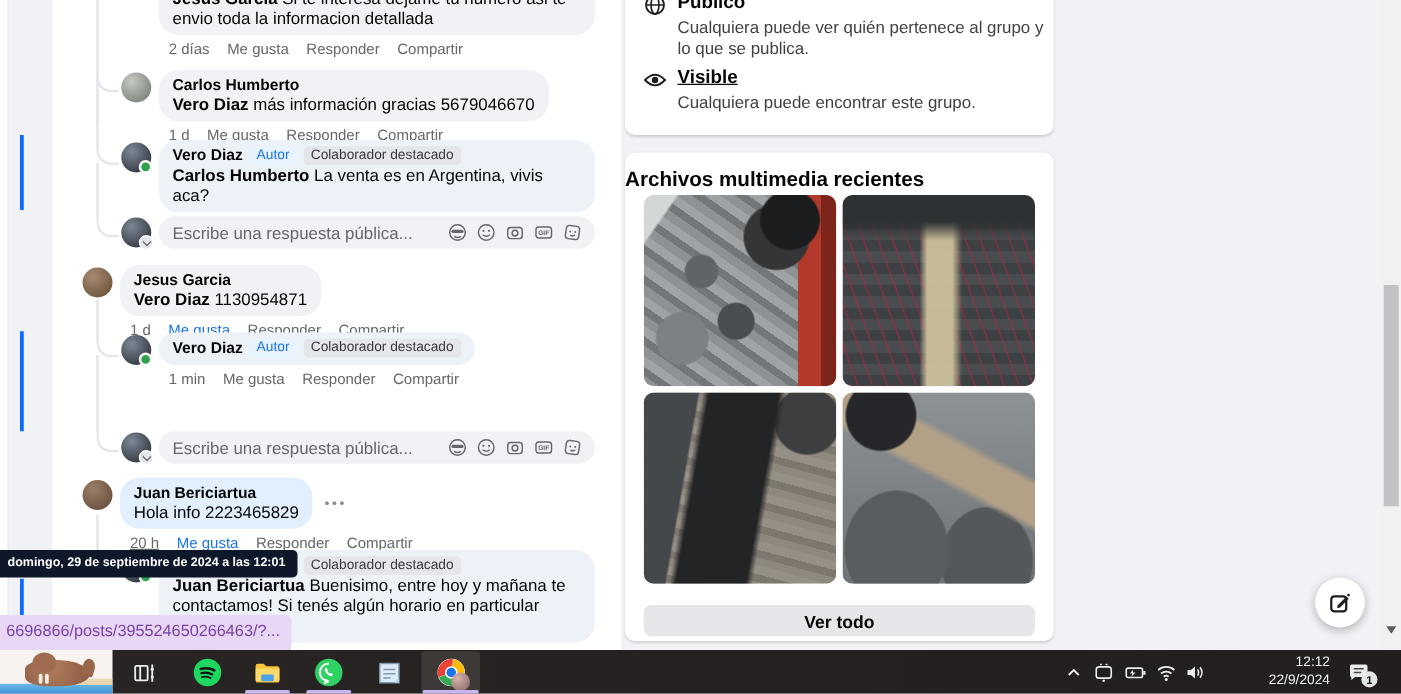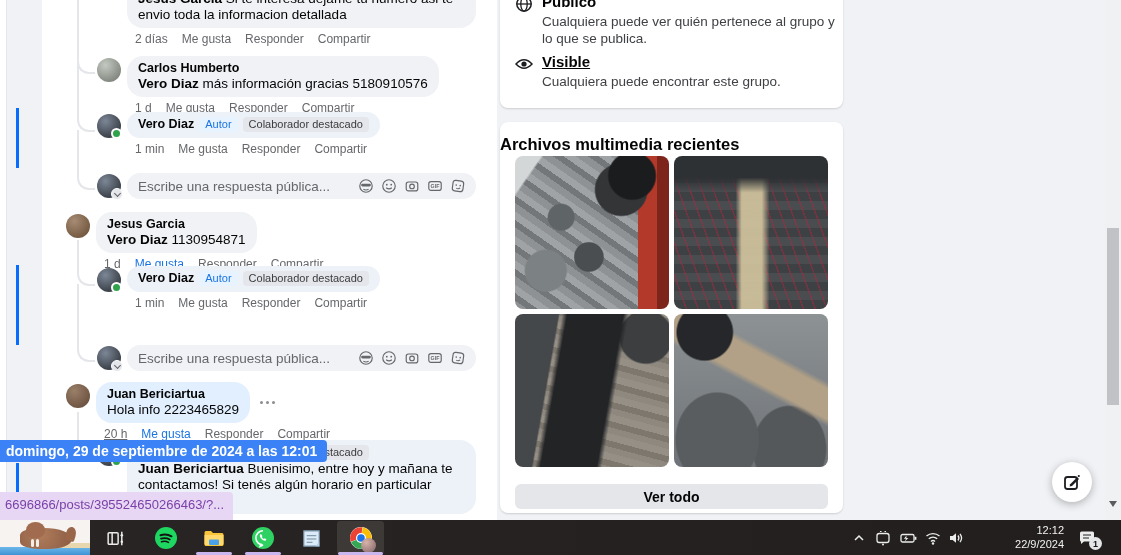--- a/index.html
+++ b/index.html
@@ -82,21 +82,21 @@
     repeating-linear-gradient(15deg,#8e887f 0 6px,#7d776e 6px 12px,#968f85 12px 19px);}
   .ph-int{background:
     radial-gradient(circle at 20% 12%,#26272a 0 15%,transparent 16%),
     linear-gradient(28deg,transparent 52%,#b2a186 55% 68%,transparent 71%),
     radial-gradient(ellipse at 28% 82%,#5a5d60 0 26%,transparent 27%),
     radial-gradient(ellipse at 75% 88%,#55585b 0 22%,transparent 23%),
     linear-gradient(180deg,#8d9295 0%,#6f7377 100%);}
   .see-all{position:absolute;left:15px;right:15px;top:362px;height:25px;background:#e4e6ea;border-radius:6px;display:flex;align-items:center;justify-content:center;font-size:14px;font-weight:700;color:#050505;}
 
   
-  .tooltip{position:absolute;left:0;top:440px;height:22px;line-height:22px;background:#3b82f6;color:#fff;font-size:14px;font-weight:700;padding:0 10px 0 6px;border-radius:0 4px 4px 0;z-index:8;white-space:nowrap;}
+  .tooltip{position:absolute;left:0;top:440px;height:22px;line-height:22px;background:#0f172a;color:#fff;font-size:10px;font-weight:700;padding:0 10px 0 6px;border-radius:0 4px 4px 0;z-index:8;white-space:nowrap;}
   .status-url{position:absolute;left:0;top:492px;height:28px;line-height:26px;background:#e7d7f4;color:#7a3fa8;font-size:13px;padding:0 9px 0 5px;border-top-right-radius:4px;z-index:8;white-space:nowrap;}
 
   .fab{position:absolute;left:1052px;top:462px;width:40px;height:40px;border-radius:50%;background:#fff;box-shadow:0 2px 8px rgba(0,0,0,.28);display:flex;align-items:center;justify-content:center;z-index:4;}
 
   .sb-track{position:absolute;left:1105px;top:0;width:16px;height:520px;background:#f0f1f2;z-index:3;}
   .sb-thumb{position:absolute;left:2px;top:228px;width:12px;height:177px;background:#c0c2c5;}
   .sb-arrow{position:absolute;left:4px;top:501px;width:0;height:0;border-left:4px solid transparent;border-right:4px solid transparent;border-top:6px solid #5a5c5e;}
 
   
   .taskbar{position:absolute;left:0;top:520px;width:1121px;height:35px;background:linear-gradient(90deg,#292524,#211e1d);z-index:9;}
@@ -153,21 +153,21 @@
       </div>
     </div>
   </div>
 
   <div class="cblock" style="top:56px;">
     <div class="crow" style="margin-left:31px;">
       <div class="avatar av-carlos"></div>
       <div class="cbody">
         <div class="bubble">
           <div class="bname">Carlos Humberto</div>
-          <div><span class="mention">Vero Diaz</span><span class="btxt"> más información gracias 5180910576</span></div>
+          <div><span class="mention">Vero Diaz</span><span class="btxt"> más información gracias 5679046670</span></div>
         </div>
         <div class="acts">
           <span class="t">1 d</span>
           <span class="a">Me gusta</span>
           <span class="t">Responder</span>
           <span class="t">Compartir</span>
         </div>
       </div>
     </div>
   </div>
@@ -177,20 +177,21 @@
       <div class="avatar av-vero">
           <span class="online-dot"></span>
         </div>
       <div class="cbody">
         <div class="bubble vblue">
           <div class="bhead">
             <span class="bname">Vero Diaz</span>
             <span class="badge author">Autor</span>
             <span class="badge contrib">Colaborador destacado</span>
           </div>
+          <div><span class="mention">Carlos Humberto</span><span class="btxt"> La venta es en Argentina, vivis aca?</span></div>
         </div>
         <div class="acts">
           <span class="t">1 min</span>
           <span class="a">Me gusta</span>
           <span class="t">Responder</span>
           <span class="t">Compartir</span>
         </div>
       </div>
     </div>
   </div>

